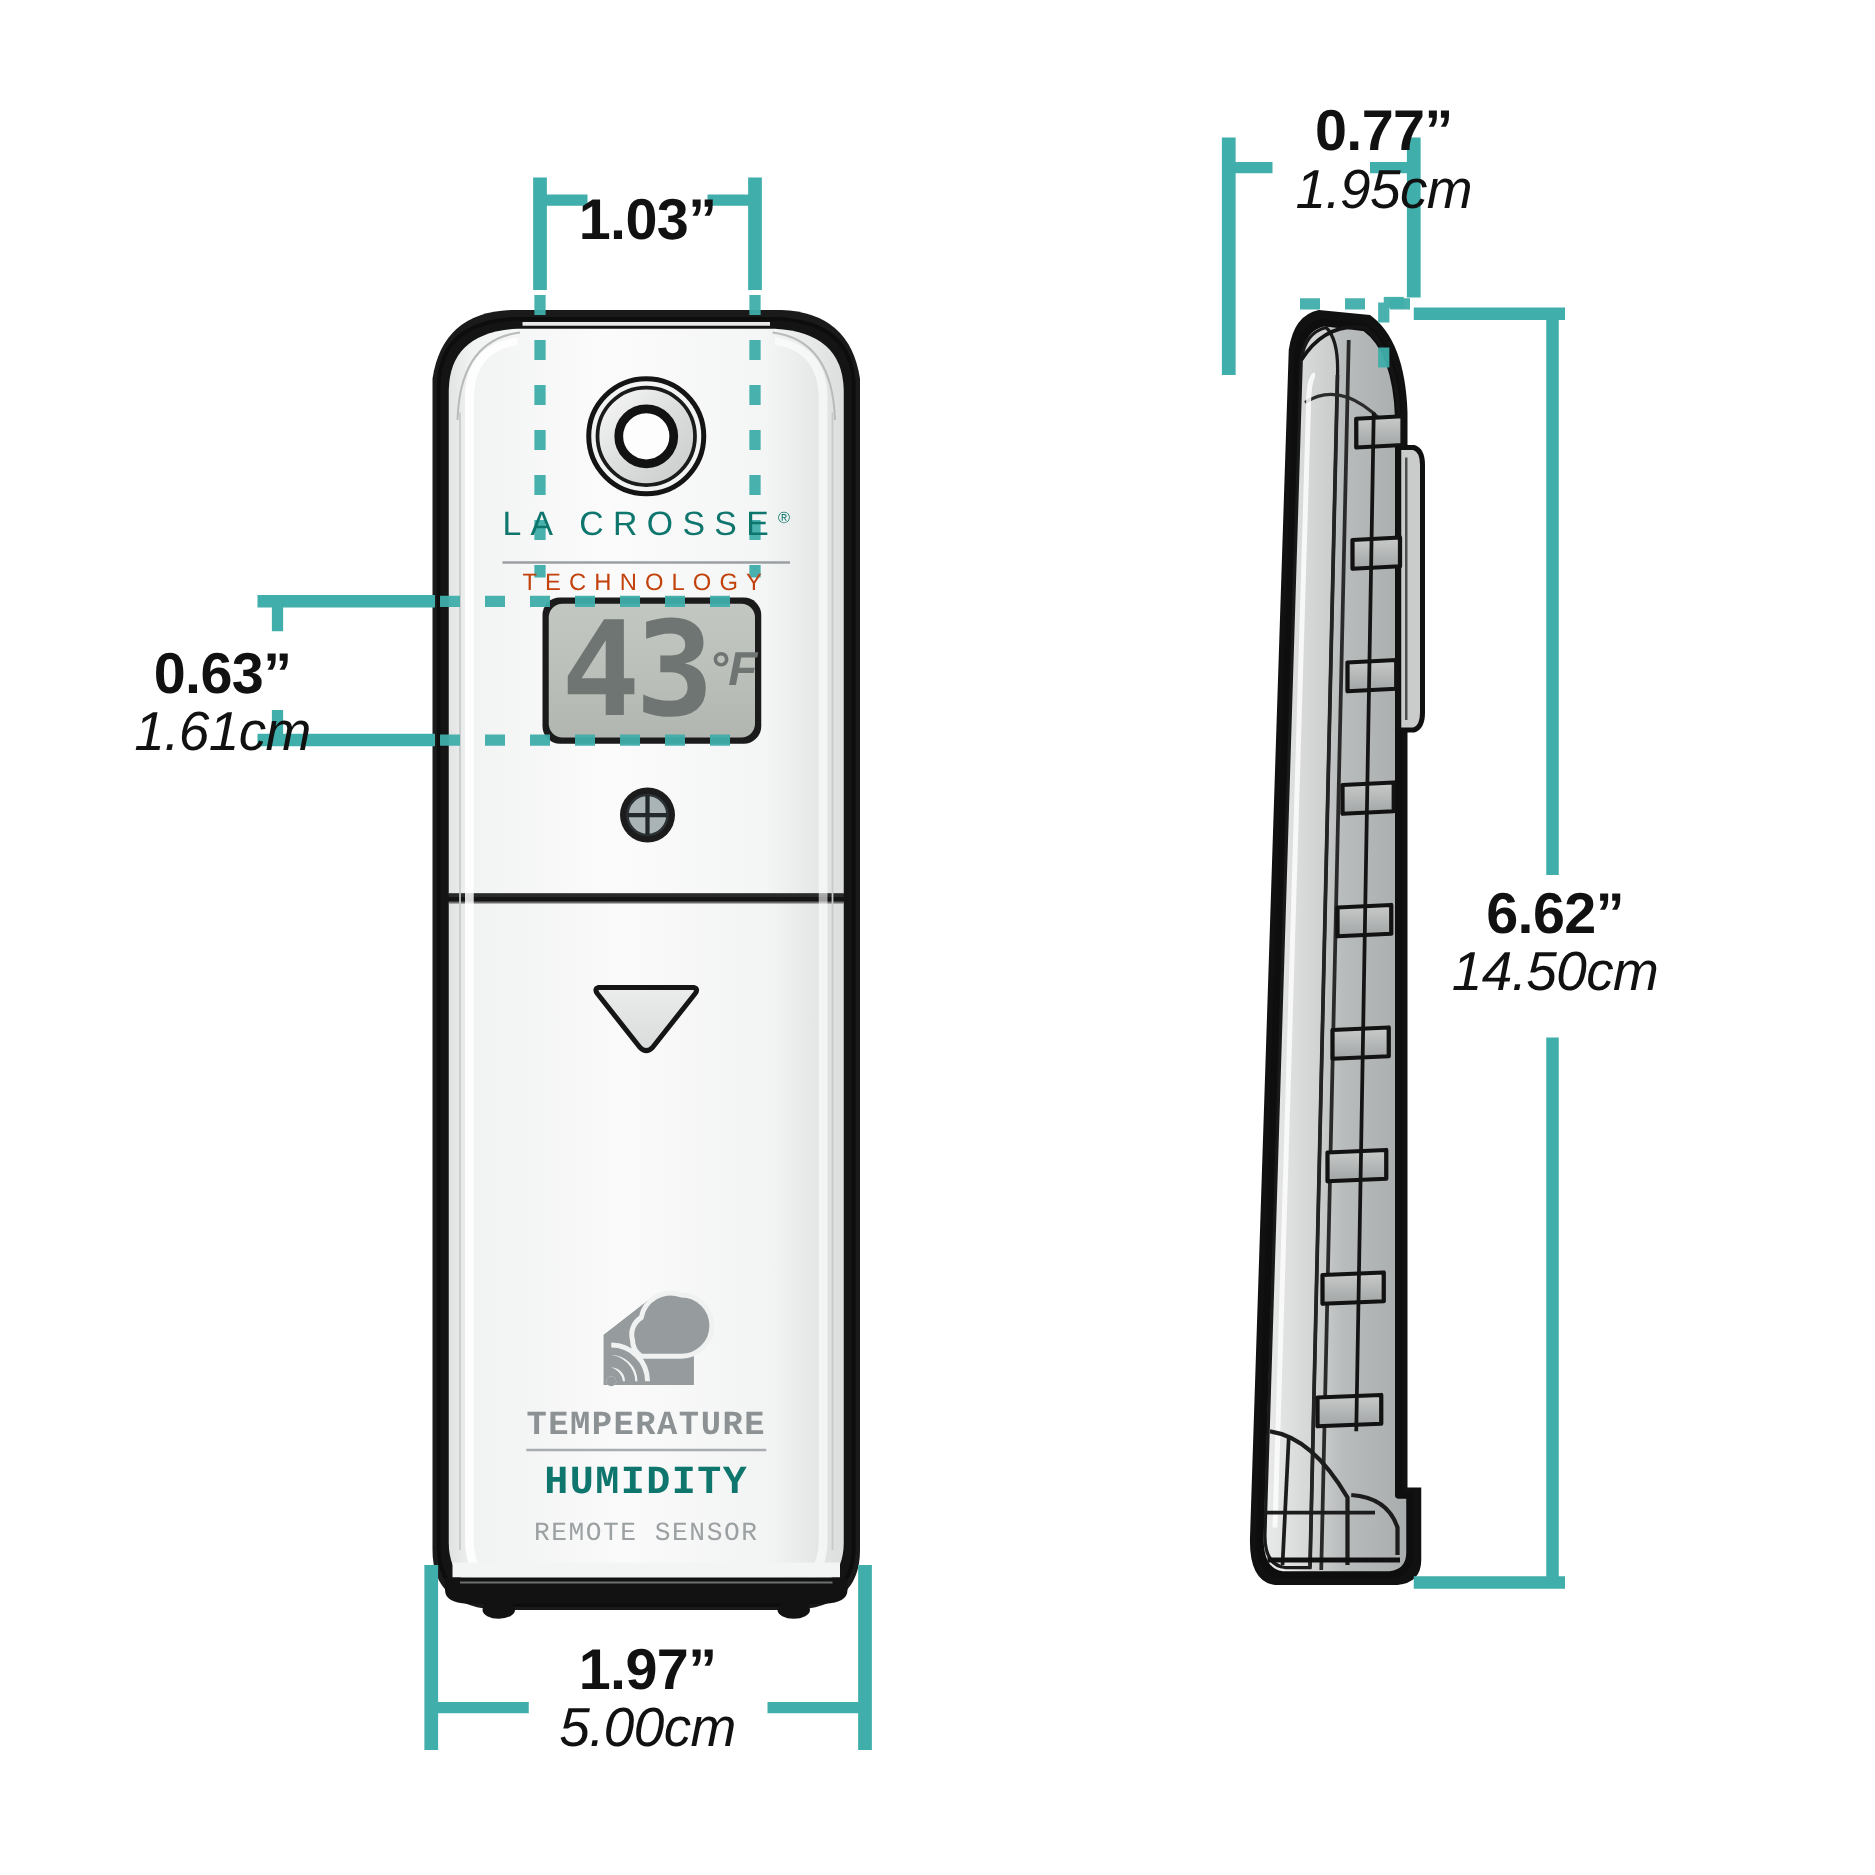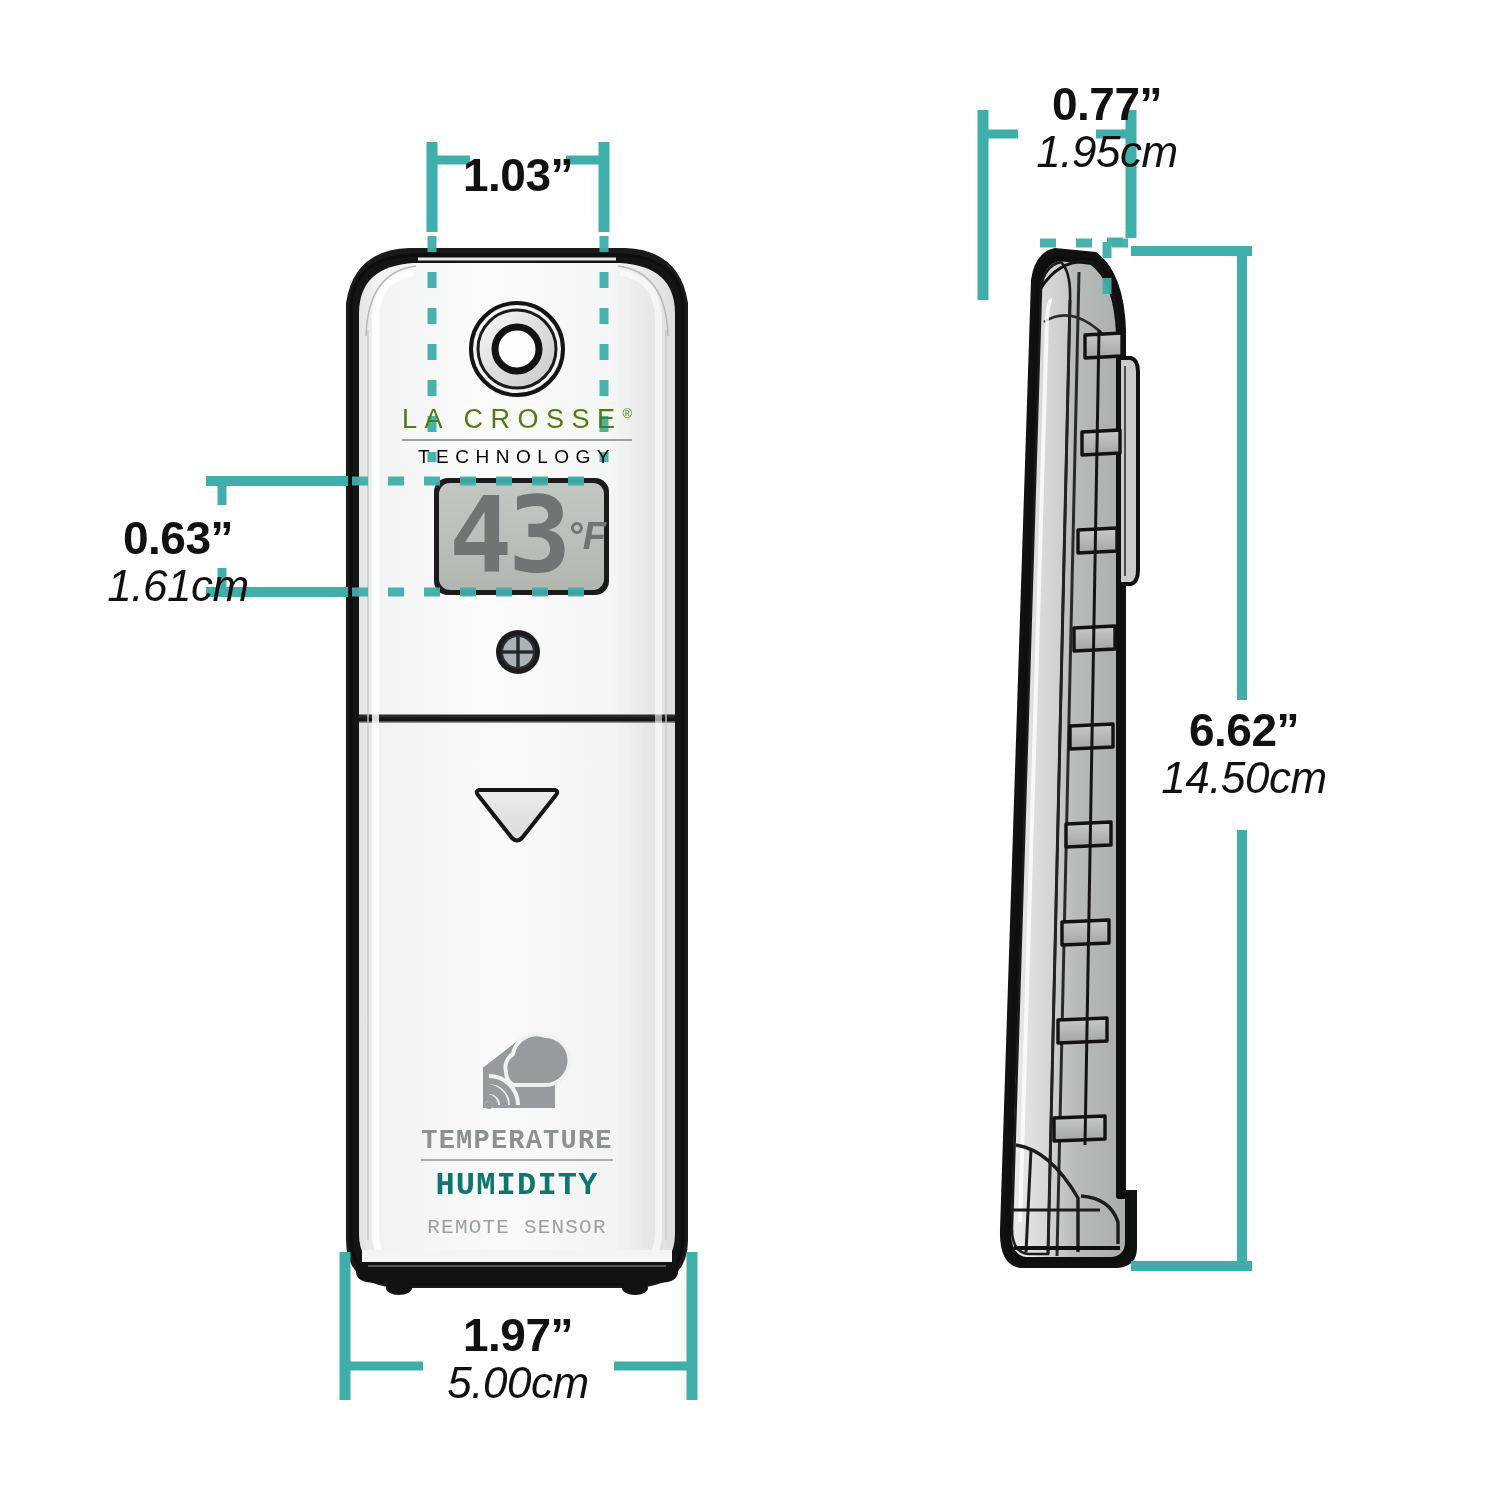--- a/index.html
+++ b/index.html
@@ -37,35 +37,35 @@
   .brand-wrap{
     position:absolute;
     text-align:center;
     color:#8e9395;
     user-select:none;
   }
   .brand-line1{
     font-size:27px;
     letter-spacing:7.5px;
     font-weight:400;
-    color:#4d7c0f;
-    padding-bottom:4px;
+    color:#0f766e;
+    padding-bottom:14px;
     border-bottom:2px solid #9aa0a2;
     display:inline-block;
     position:relative;
   }
   .brand-reg{
     font-size:13px;
     vertical-align:super;
     letter-spacing:0;
   }
   .brand-line2{
     font-size:19px;
     letter-spacing:6.5px;
-    color:#000000;
+    color:#c2410c;
     margin-top:5px;
   }
 
   .lcd-temp{
     position:absolute;
     font-family:"DejaVu Sans Mono", monospace;
     color:#6f7573;
     user-select:none;
   }
 

